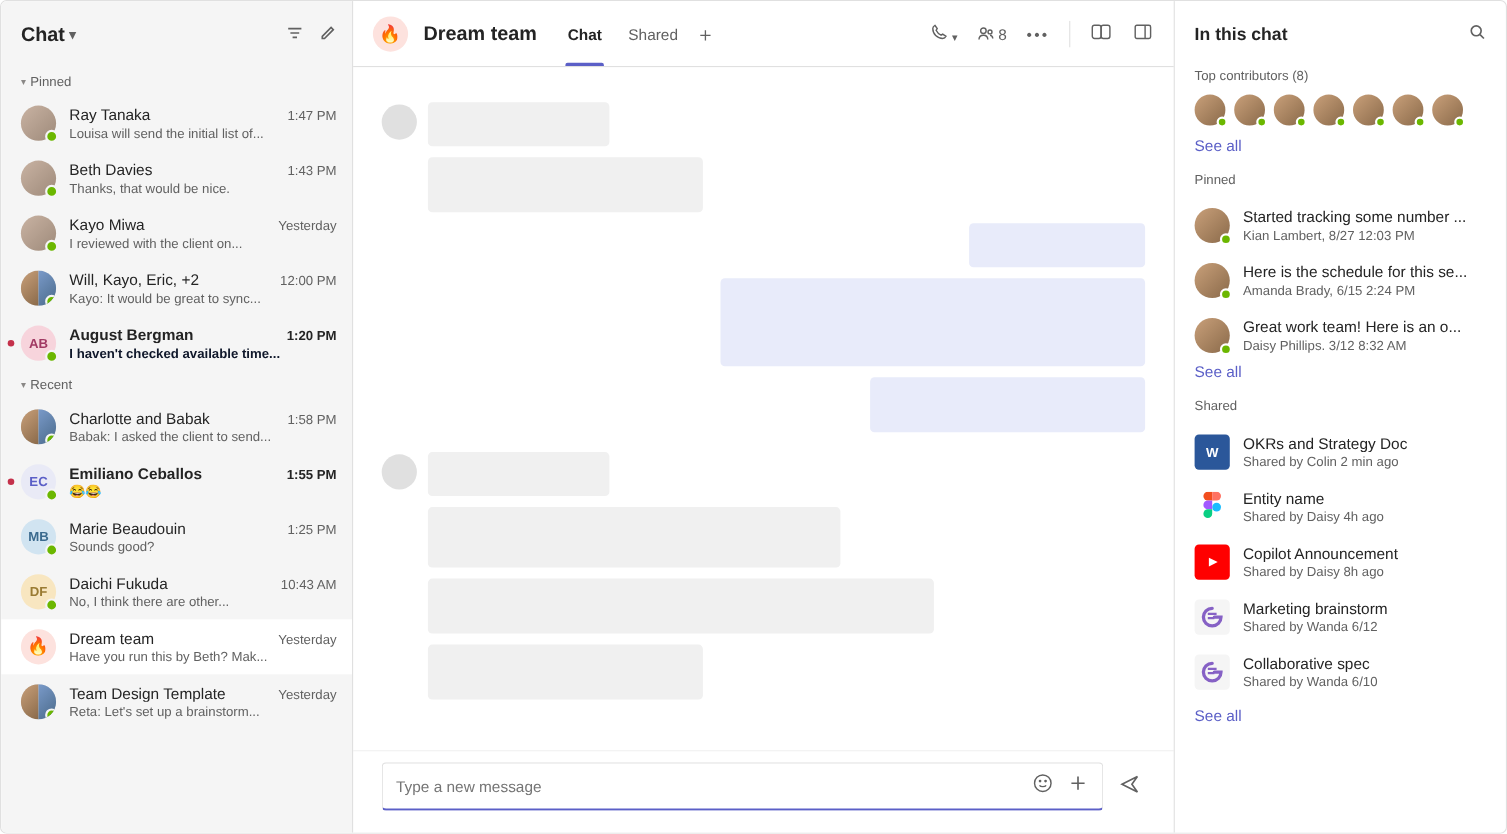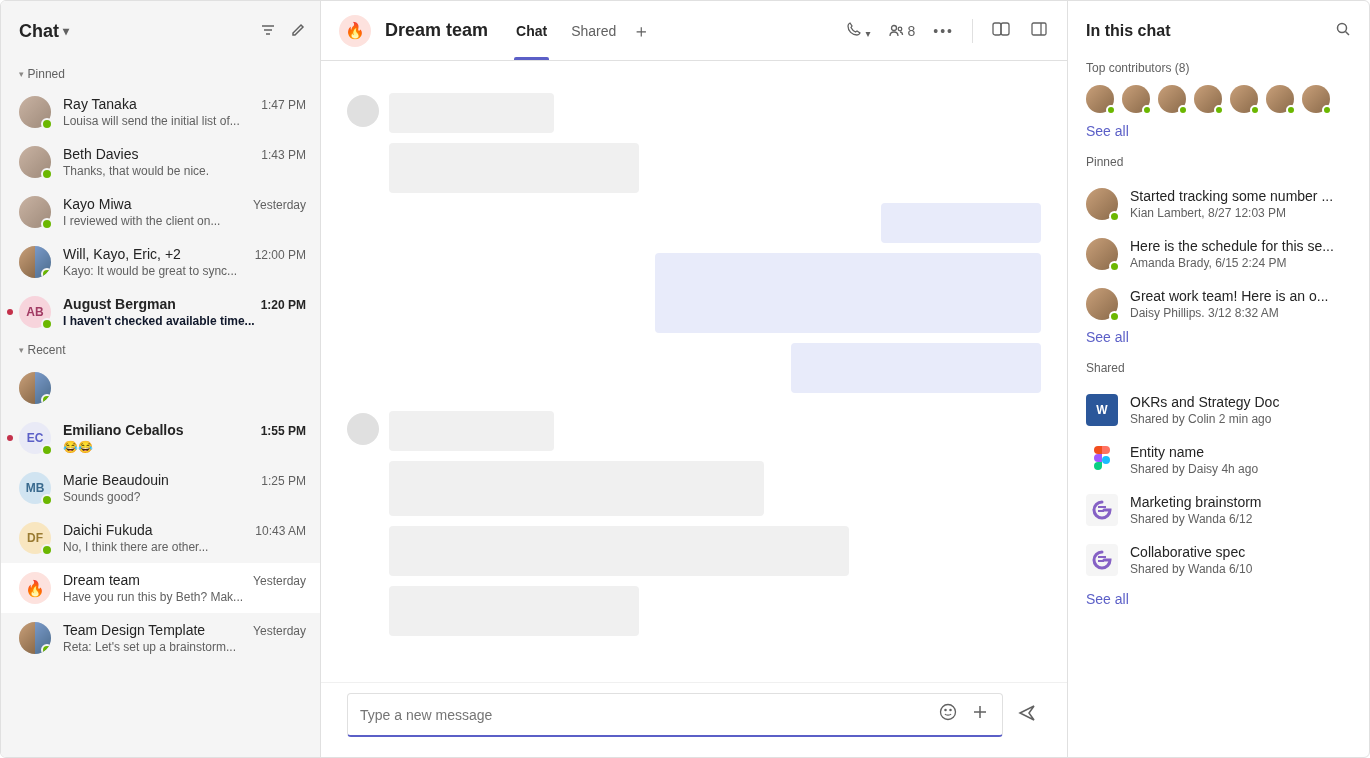--- a/index.html
+++ b/index.html
@@ -196,20 +196,27 @@
       <span>Recent</span>
     </div>
     <div id="recent-list" class="chat-list">
         <div class="chat-item  ">
 
     <div class="avatar group">
             <span style="background:linear-gradient(135deg,#c9a07a,#8a6a4a)"></span>
             <span style="background:linear-gradient(135deg,#7a9ac9,#4a6a8a)"></span>
             <div class="presence"></div>
           </div>
+    <div class="chat-lines">
+      <div class="chat-top">
+        <div class="chat-name">Charlotte and Babak</div>
+        <div class="chat-time">1:58 PM</div>
+      </div>
+      <div class="chat-preview">Babak: I asked the client to send...</div>
+    </div>
   </div>
         <div class="chat-item unread ">
     <span class="dot"></span>
     <div class="avatar" style="background:#e9eaf6;color:#5b5fc7">EC<div class="presence"></div></div>
     <div class="chat-lines">
       <div class="chat-top">
         <div class="chat-name">Emiliano Ceballos</div>
         <div class="chat-time">1:55 PM</div>
       </div>
       <div class="chat-preview">😂😂</div>
@@ -449,41 +456,52 @@
               <path class="p3" d="M6 8H10V16H6A4 4 0 0 1 6 8Z"></path>
               <path class="p5" d="M6 16H10V20A4 4 0 1 1 6 16Z"></path>
             </svg>
           </div>
      <div class="pinned-lines">
         <div class="pinned-title">Entity name</div>
         <div class="pinned-meta">Shared by Daisy 4h ago</div>
      </div>
    </div>
         <div class="shared-item">
-     <div class="file-icon fi-loop">
-            <svg width="24" height="24" viewBox="0 0 24 24">
-              <path d="M12 4A8 8 0 1 0 20 12H14" fill="none" stroke="#8661c5" stroke-width="3" stroke-linecap="round"></path>
-              <line x1="8" y1="9" x2="16" y2="9" stroke="#8661c5" stroke-width="2"></line>
-              <line x1="8" y1="13" x2="14" y2="13" stroke="#8661c5" stroke-width="2"></line>
-            </svg>
-          </div>
-     <div class="pinned-lines">
-        <div class="pinned-title">Marketing brainstorm</div>
-        <div class="pinned-meta">Shared by Wanda 6/12</div>
+     <div class="file-icon fi-yt">
+            <svg width="14" height="14" viewBox="0 0 14 14">
+              <polygon points="4,3 12,7 4,11" fill="#fff"></polygon>
+            </svg>
+          </div>
+     <div class="pinned-lines">
+        <div class="pinned-title">Copilot Announcement</div>
+        <div class="pinned-meta">Shared by Daisy 8h ago</div>
      </div>
    </div>
         <div class="shared-item">
      <div class="file-icon fi-loop">
             <svg width="24" height="24" viewBox="0 0 24 24">
               <path d="M12 4A8 8 0 1 0 20 12H14" fill="none" stroke="#8661c5" stroke-width="3" stroke-linecap="round"></path>
               <line x1="8" y1="9" x2="16" y2="9" stroke="#8661c5" stroke-width="2"></line>
               <line x1="8" y1="13" x2="14" y2="13" stroke="#8661c5" stroke-width="2"></line>
             </svg>
           </div>
      <div class="pinned-lines">
+        <div class="pinned-title">Marketing brainstorm</div>
+        <div class="pinned-meta">Shared by Wanda 6/12</div>
+     </div>
+   </div>
+        <div class="shared-item">
+     <div class="file-icon fi-loop">
+            <svg width="24" height="24" viewBox="0 0 24 24">
+              <path d="M12 4A8 8 0 1 0 20 12H14" fill="none" stroke="#8661c5" stroke-width="3" stroke-linecap="round"></path>
+              <line x1="8" y1="9" x2="16" y2="9" stroke="#8661c5" stroke-width="2"></line>
+              <line x1="8" y1="13" x2="14" y2="13" stroke="#8661c5" stroke-width="2"></line>
+            </svg>
+          </div>
+     <div class="pinned-lines">
         <div class="pinned-title">Collaborative spec</div>
         <div class="pinned-meta">Shared by Wanda 6/10</div>
      </div>
    </div>
       </div>
     <div class="link" style="margin-top:6px;">See all</div>
   </div>
 
 </div>
 

